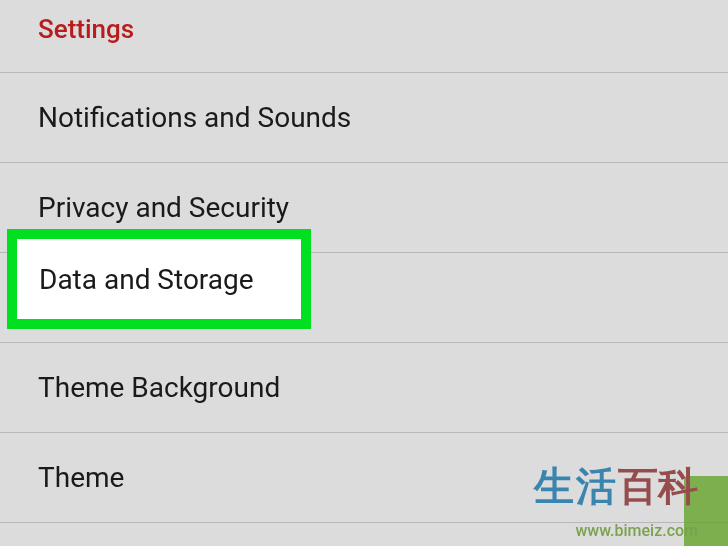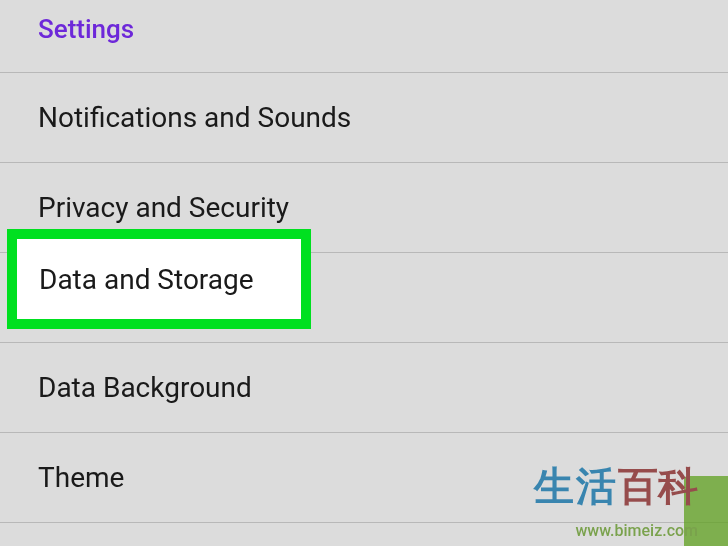--- a/index.html
+++ b/index.html
@@ -10,21 +10,21 @@
     body {
       width: 728px;
       height: 546px;
       background: #dcdcdc;
       font-family: -apple-system, BlinkMacSystemFont, 'Segoe UI', Roboto, sans-serif;
       overflow: hidden;
       position: relative;
     }
     .section-header {
       padding: 14px 38px 28px 38px;
-      color: #6d28d9;
+      color: #b91c1c;
       font-size: 26px;
       font-weight: 500;
     }
     .settings-list {
       width: 100%;
     }
     .settings-item {
       display: flex;
       align-items: center;
       justify-content: space-between;
@@ -116,21 +116,21 @@
   </div>
   <div class="settings-item">
     <span>Privacy and Security</span>
     <span class="settings-item-value"></span>
   </div>
   <div class="settings-item">
     <span>Data and Storage</span>
     <span class="settings-item-value"></span>
   </div>
   <div class="settings-item">
-    <span>Data Background</span>
+    <span>Theme Background</span>
     <span class="settings-item-value"></span>
   </div>
   <div class="settings-item">
     <span>Theme</span>
     <span class="settings-item-value"></span>
   </div>
 </div>
 
 <div class="highlight-box">
   <span>Data and Storage</span>

